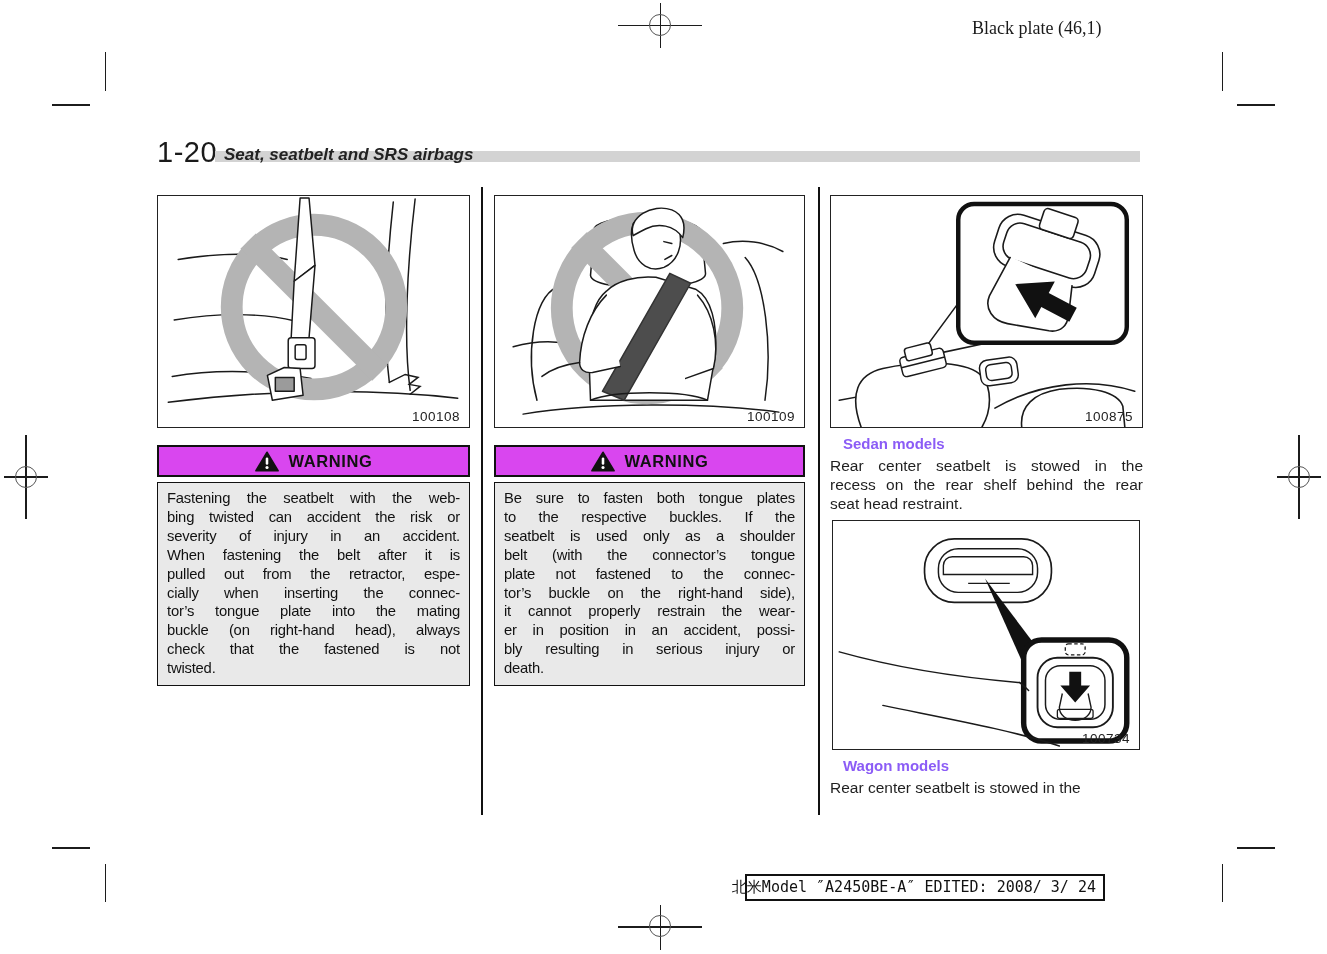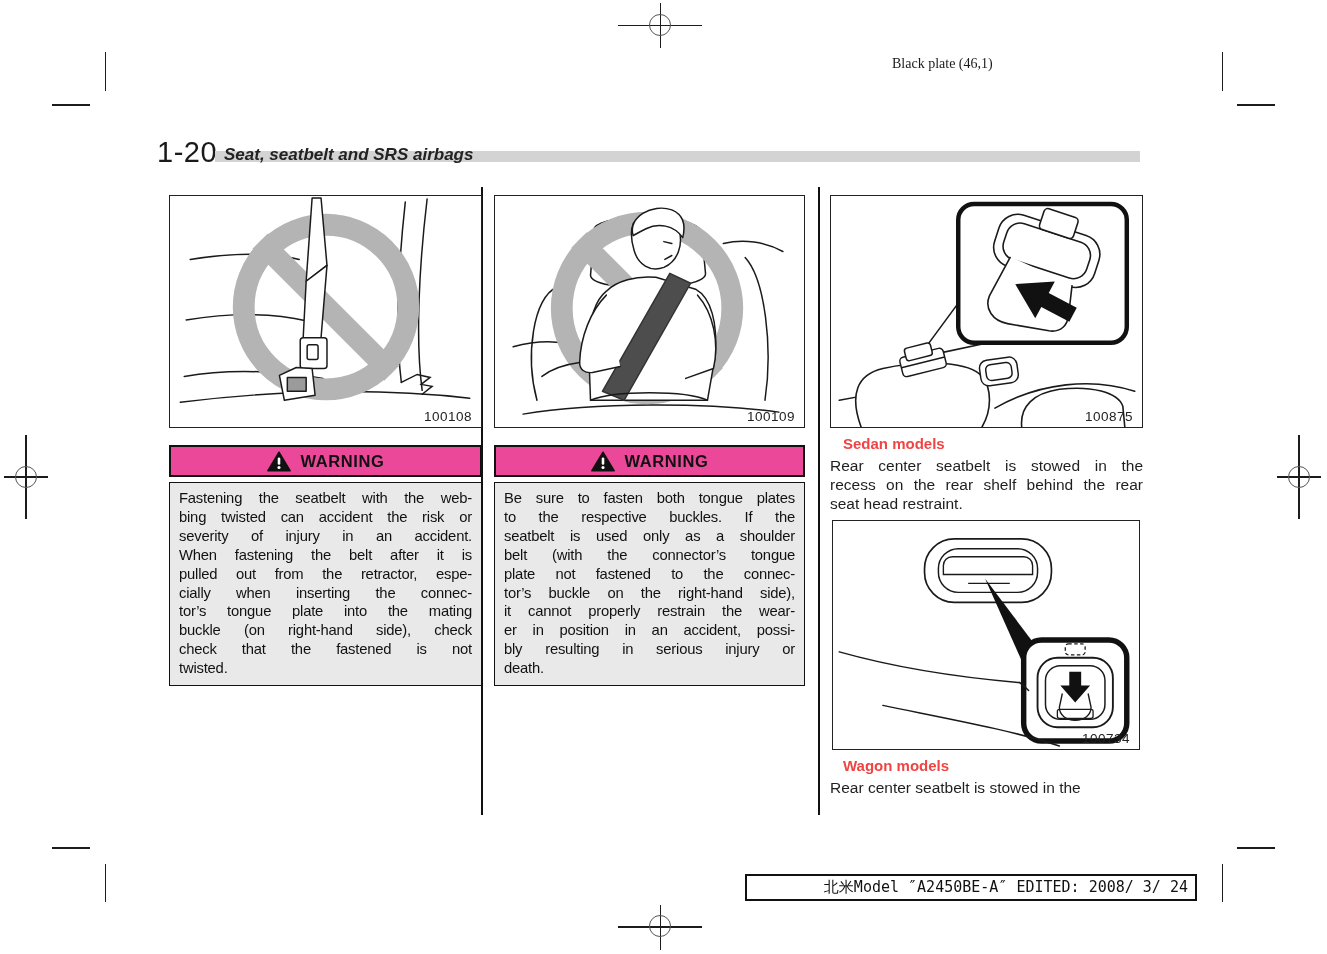--- a/index.html
+++ b/index.html
@@ -2,42 +2,42 @@
 <html><head>
 <meta charset="utf-8">
 <style>
   html,body{margin:0;padding:0;background:#ffffff;}
   .page{position:relative;width:1327px;height:954px;background:#ffffff;overflow:hidden;
         font-family:"Liberation Sans",sans-serif;color:#1a1a1a;}
   .mark{position:absolute;}
   .mark-h{position:absolute;height:1.5px;background:#1c1c1c;}
   .mark-v{position:absolute;width:1.5px;background:#1c1c1c;}
   .mark-circle{position:absolute;width:22px;height:22px;border:1.5px solid #555;border-radius:50%;box-sizing:border-box;}
-  .plate-label{position:absolute;left:892px;top:18px;font-family:"Liberation Serif",serif;font-size:14px;margin-top:38px;}
+  .plate-label{position:absolute;left:972px;top:18px;font-family:"Liberation Serif",serif;font-size:18px;}
   .section-number{position:absolute;left:157px;top:136px;font-size:29px;font-weight:normal;letter-spacing:0.5px;}
   .title-bar{position:absolute;left:215px;top:151px;width:925px;height:11px;background:#d3d3d3;}
   .section-title{position:absolute;left:224px;top:145px;font-size:17px;font-weight:bold;font-style:italic;color:#222;}
   .divider{position:absolute;top:187px;width:1.6px;height:628px;background:#111;}
   .col{position:absolute;top:195px;}
   .figure-frame{position:relative;border:1.6px solid #222;background:#fff;box-sizing:border-box;margin:0;}
   .figure-frame svg{display:block;width:100%;height:100%;}
   .fig-num{position:absolute;right:9px;bottom:3px;font-size:13.5px;color:#222;letter-spacing:0.5px;}
-  .warn-title-box{margin-top:17px;height:32px;border:2.2px solid #111;background:#ec4899;
+  .warn-title-box{margin-top:17px;height:32px;border:2.2px solid #111;background:#d946ef;
         display:flex;align-items:center;justify-content:center;gap:10px;box-sizing:border-box;}
   .warn-title-box .wt{font-size:16.5px;font-weight:bold;letter-spacing:0.6px;color:#111;}
   .warn-tri{display:flex;align-items:center;}
   .warn-body{margin-top:5px;border:1.8px solid #111;background:#e9e9e9;padding:6px 9px 7px 9px;box-sizing:border-box;}
   .wline{font-size:14.8px;font-weight:normal;line-height:18.9px;letter-spacing:-0.2px;color:#111;
         text-align:justify;text-align-last:justify;}
   .wline.last{text-align-last:left;}
-  .model-caption{margin-top:7px;padding-left:13px;font-size:15px;font-weight:bold;color:#ef4444;}
+  .model-caption{margin-top:7px;padding-left:13px;font-size:15px;font-weight:bold;color:#8b5cf6;}
   .body-par{margin-top:4px;}
   .bline{font-size:15.5px;line-height:19px;color:#1f1f1f;text-align:justify;text-align-last:justify;}
   .bline.last{text-align-last:left;}
-  .footer-box{position:absolute;left:745px;top:874px;width:452px;height:27px;border:2.2px solid #111;
+  .footer-box{position:absolute;left:745px;top:874px;width:360px;height:27px;border:2.2px solid #111;
         box-sizing:border-box;display:flex;align-items:center;justify-content:flex-end;padding-right:7px;padding-left:40px;}
   .footer-box span{font-family:"DejaVu Sans Mono",monospace;font-size:15px;color:#111;white-space:pre;}
 </style>
 </head>
 <body>
 
 <div class="page">
 
   <div class="mark">
     <div class="mark-h" style="left:618px;top:24.5px;width:84px;"></div>
@@ -78,21 +78,21 @@
 
   <div class="plate-label">Black plate (46,1)</div>
 
   <div class="section-number">1-20</div>
   <div class="title-bar"></div>
   <div class="section-title">Seat, seatbelt and SRS airbags</div>
 
   <div class="divider" style="left:481px;"></div>
   <div class="divider" style="left:818px;"></div>
 
-  <div class="col" style="left:169px;width:313px;">
+  <div class="col" style="left:157px;width:313px;">
     <figure class="figure-frame" style="width:313px;height:233px;">
       <svg viewBox="0 0 313 233">
         <g stroke="#1a1a1a" stroke-width="1.5" fill="none" stroke-linecap="round">
           <path d="M20,64 C70,56 105,58 130,64"></path>
           <path d="M16,125 C66,117 108,119 138,126"></path>
           <path d="M14,182 C60,174 112,177 154,184"></path>
           <path d="M10,208 C100,197 205,193 302,204"></path>
           <path d="M237,6 C230,70 227,140 233,188"></path>
           <path d="M259,3 C251,70 247,145 254,196"></path>
           <path d="M233,188 l16,-8 l13,3 l-9,7 l11,2 l-10,8"></path>
@@ -123,21 +123,21 @@
       <span class="wt">WARNING</span>
     </div>
     <div class="warn-body">
       <div class="wline">Fastening the seatbelt with the web-</div>
       <div class="wline">bing twisted can accident the risk or</div>
       <div class="wline">severity of injury in an accident.</div>
       <div class="wline">When fastening the belt after it is</div>
       <div class="wline">pulled out from the retractor, espe-</div>
       <div class="wline">cially when inserting the connec-</div>
       <div class="wline">tor’s tongue plate into the mating</div>
-      <div class="wline">buckle (on right-hand side), check</div>
+      <div class="wline">buckle (on right-hand head), always</div>
       <div class="wline">check that the fastened is not</div>
       <div class="wline last">twisted.</div>
     </div>
   </div>
 
   <div class="col" style="left:494px;width:311px;">
     <figure class="figure-frame" style="width:311px;height:233px;">
       <svg viewBox="0 0 311 233">
         <g stroke="#1a1a1a" stroke-width="1.5" fill="#fff" stroke-linecap="round">
           <path d="M100,32 C110,17 200,17 208,36 L212,78 C214,96 98,98 96,80 Z"></path>

